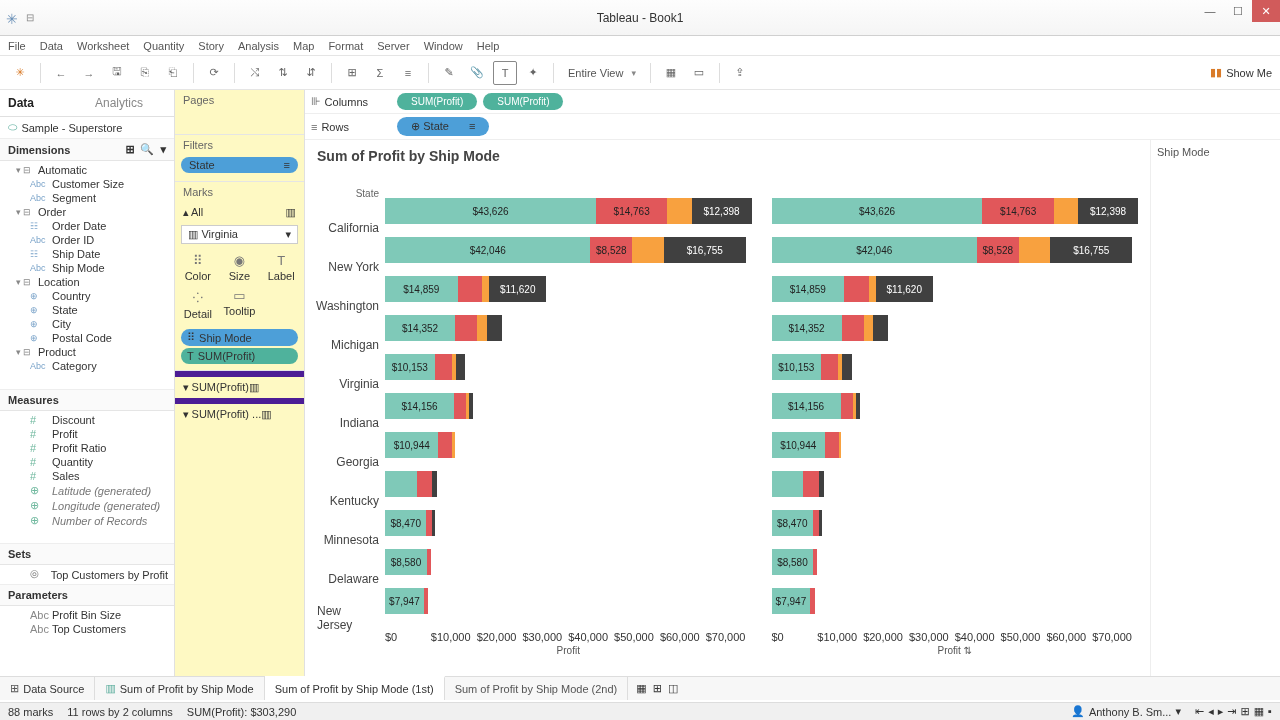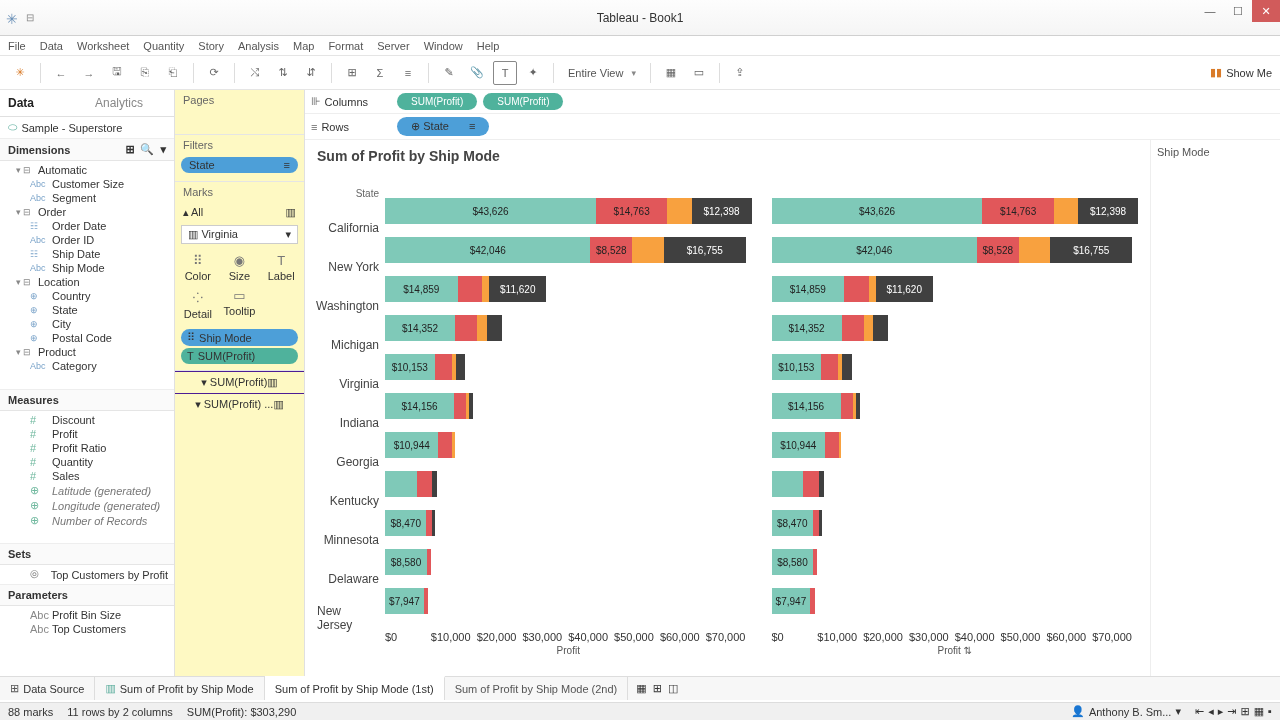--- a/index.html
+++ b/index.html
@@ -39,21 +39,21 @@
 .pill{display:inline-flex;align-items:center;padding:2px 8px;border-radius:10px;font-size:10px;color:#fff;margin:2px 6px}
 .pill-blue{background:#4d9fd8}
 .pill-green{background:#4fb29c}
 .pill-full{width:calc(100% - 12px);justify-content:space-between}
 .marks-all{display:flex;align-items:center;justify-content:space-between;padding:4px 8px;font-size:11px}
 .marks-sel{margin:2px 6px;padding:2px 6px;border:1px solid #ccc;font-size:10px;display:flex;align-items:center;justify-content:space-between;background:#fff}
 .marks-grid{display:grid;grid-template-columns:repeat(3,1fr);gap:0;padding:4px 2px}
 .mark-cell{display:flex;flex-direction:column;align-items:center;gap:2px;padding:3px 0;font-size:9px;color:#555}
 .mark-ico{font-size:13px;color:#777}
 .mark-pill{display:flex;align-items:center;gap:4px;margin:2px 6px;padding:2px 6px;border-radius:10px;font-size:10px;color:#fff}
-.sum-row{display:flex;align-items:center;justify-content:center;padding:4px 8px;font-size:11px;color:#555;border-top:1px solid #4c1d95}
+.sum-row{display:flex;align-items:center;justify-content:flex-start;padding:4px 8px;font-size:11px;color:#555;border-top:6px solid #4c1d95}
 .canvas{flex:1;display:flex;flex-direction:column;overflow:hidden}
 .shelf{display:flex;align-items:center;border-bottom:1px solid #eee;padding:3px 6px;gap:6px}
 .shelf-label{width:80px;font-size:11px;color:#666;display:flex;align-items:center;gap:4px}
 .shelf-pill{padding:3px 14px;border-radius:11px;font-size:10px;color:#fff}
 .viz{flex:1;display:flex;overflow:hidden}
 .viz-main{flex:1;padding:8px 12px;overflow:auto}
 .viz-title{font-size:14px;font-weight:600;color:#444;margin-bottom:6px}
 .chart-wrap{display:flex}
 .state-col{width:68px;padding-top:18px}
 .state-col .hdr{font-size:10px;color:#666;text-align:right;padding-right:6px;margin-bottom:9px}

